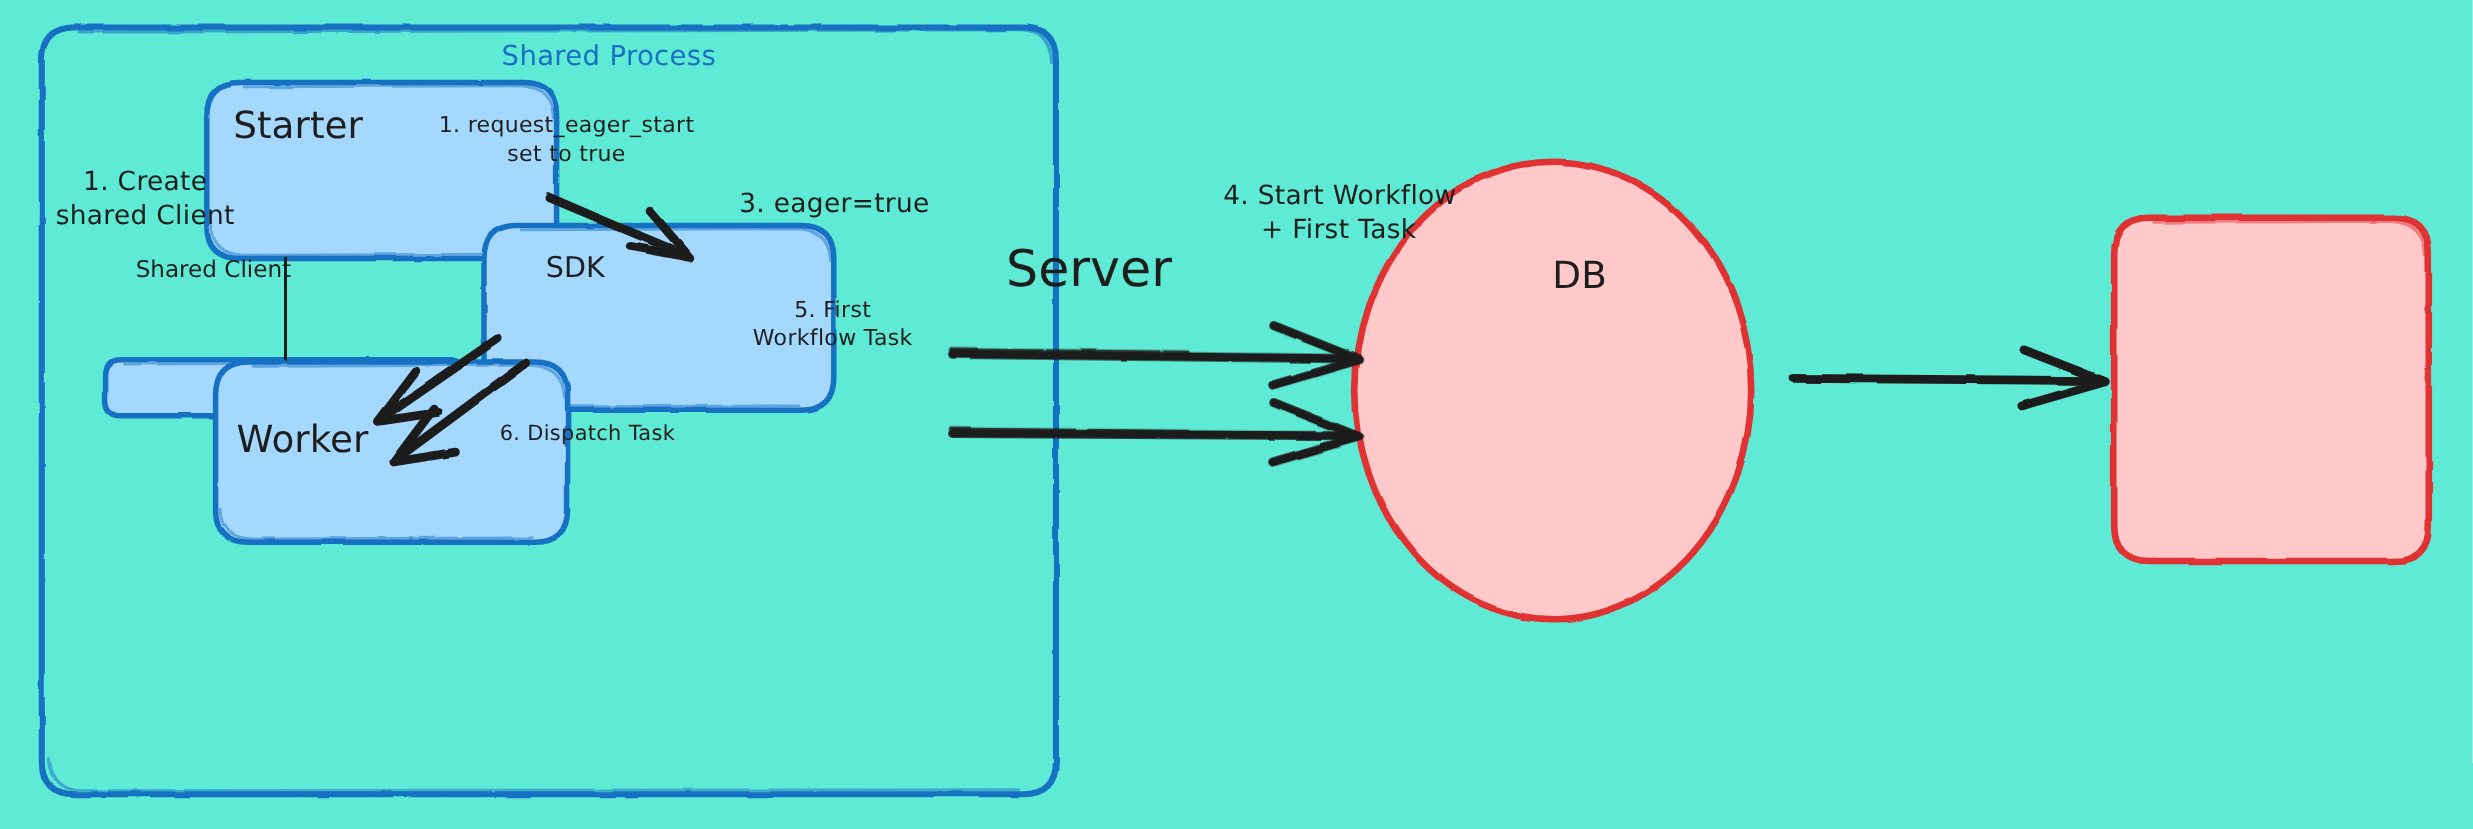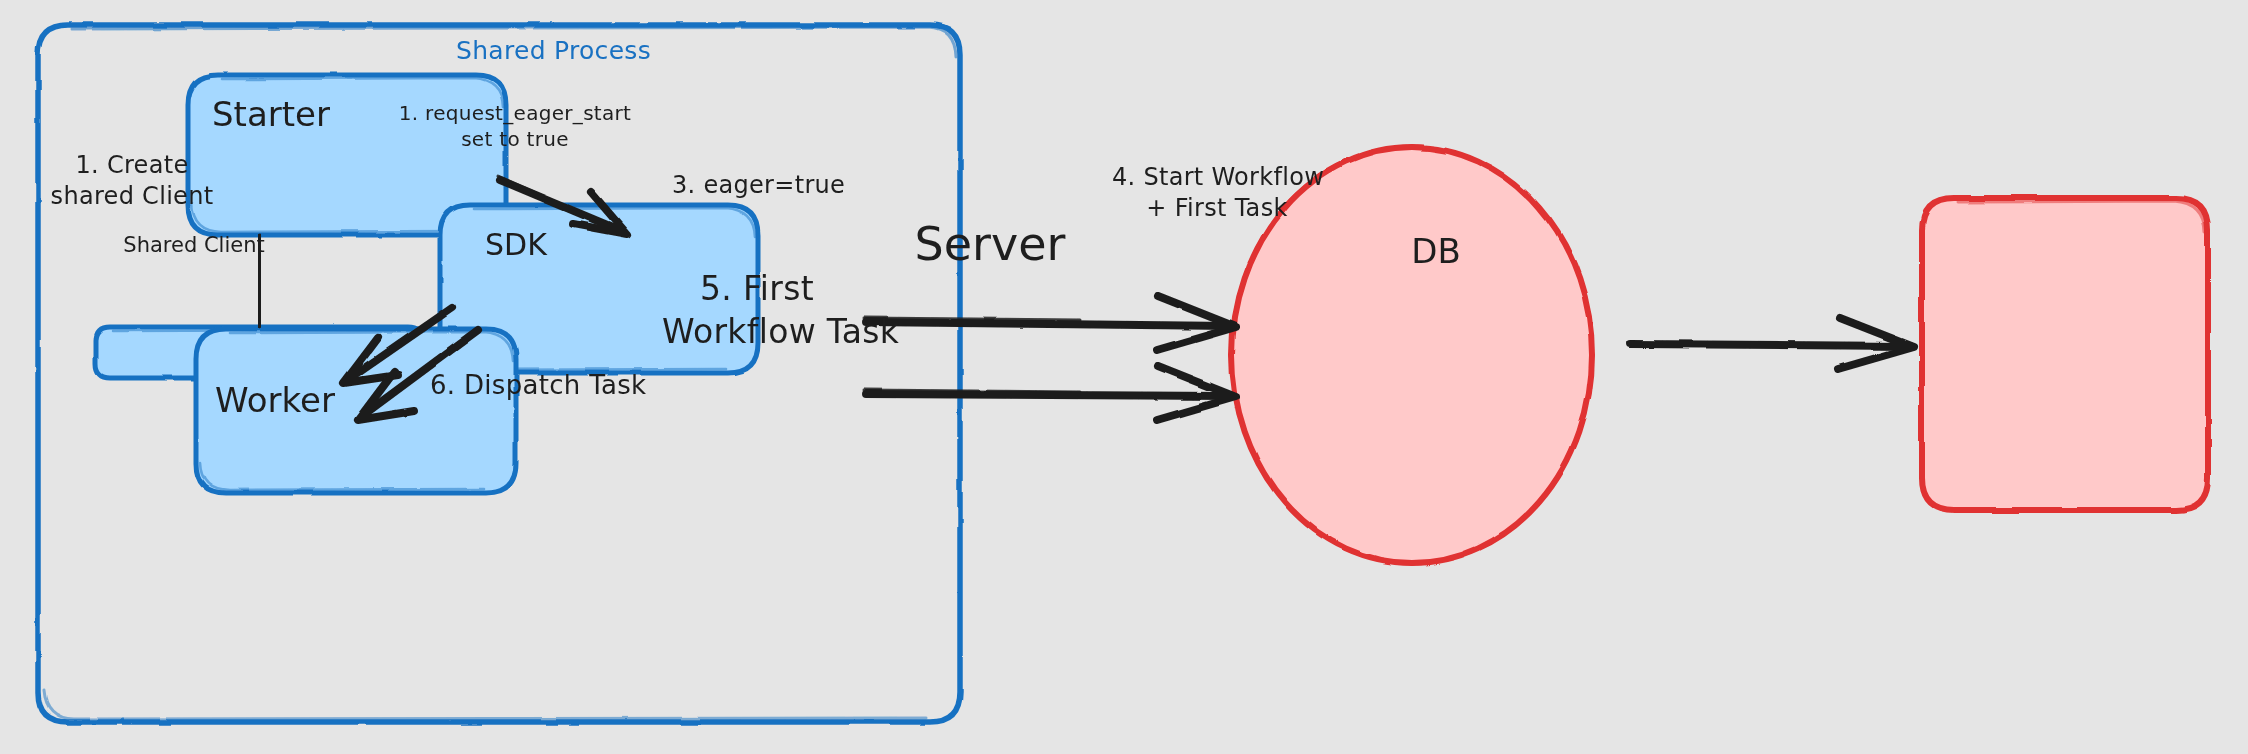--- a/index.html
+++ b/index.html
@@ -8,21 +8,21 @@
     padding: 0;
     background: #ffffff;
   }
   body {
     font-family: "DejaVu Sans", sans-serif;
   }
   #canvas {
     position: relative;
     width: 2248px;
     height: 754px;
-    background: #e5e5e5;
+    background: #5eead4;
     overflow: hidden;
   }
   #svg-layer {
     position: absolute;
     left: 0;
     top: 0;
     width: 2248px;
     height: 754px;
   }
   .node-label {
@@ -47,34 +47,34 @@
     letter-spacing: 0.3px;
   }
   .group-title {
     position: absolute;
     color: #1971c2;
     font-family: "DejaVu Sans", sans-serif;
     white-space: pre;
     letter-spacing: 0.3px;
   }
   .t-starter  { left: 190px; top: 52px;  width: 162px; height: 125px; font-size: 34px; }
-  .t-sdk      { left: 421px; top: 178px; width: 162px; height: 133px; font-size: 30px; padding-left: 14px; }
+  .t-sdk      { left: 442px; top: 178px; width: 162px; height: 133px; font-size: 26px; }
   .t-worker   { left: 196px; top: 334px; width: 158px; height: 132px; font-size: 34px; }
   .t-client   { left: 96px;  top: 226px; width: 196px; height: 38px;  font-size: 21px; }
   .t-server   { left: 862px; top: 100px; width: 256px; height: 290px; font-size: 46px; }
   .t-db       { left: 1330px;top: 140px; width: 212px; height: 222px; font-size: 34px; }
 
   .l-shared-process { left: 456px; top: 36px; font-size: 25px; }
 
   .l-create   { left: 34px;  top: 150px; width: 196px; font-size: 24px; }
   .l-eager    { left: 370px; top: 100px; width: 290px; font-size: 20px; }
   .l-reserve  { left: 300px; top: 256px; width: 148px; font-size: 24px; }
-  .l-dispatch { left: 430px; top: 369px; width: 208px; font-size: 26px; }
+  .l-dispatch { left: 430px; top: 382px; width: 208px; font-size: 19px; }
   .l-eagertrue{ left: 672px; top: 170px; width: 166px; font-size: 24px; text-align: right; }
-  .l-firsttask{ left: 662px; top: 268px; width: 190px; font-size: 33px; }
+  .l-firsttask{ left: 662px; top: 268px; width: 190px; font-size: 20px; }
   .l-startwf  { left: 1112px;top: 162px; width: 210px; font-size: 24px; }
 </style>
 </head>
 <body>
 
 <div id="canvas">
 
   <svg id="svg-layer" viewBox="0 0 2248 754" xmlns="http://www.w3.org/2000/svg">
     <defs>
       <filter id="rough" x="-20%" y="-20%" width="140%" height="140%">

